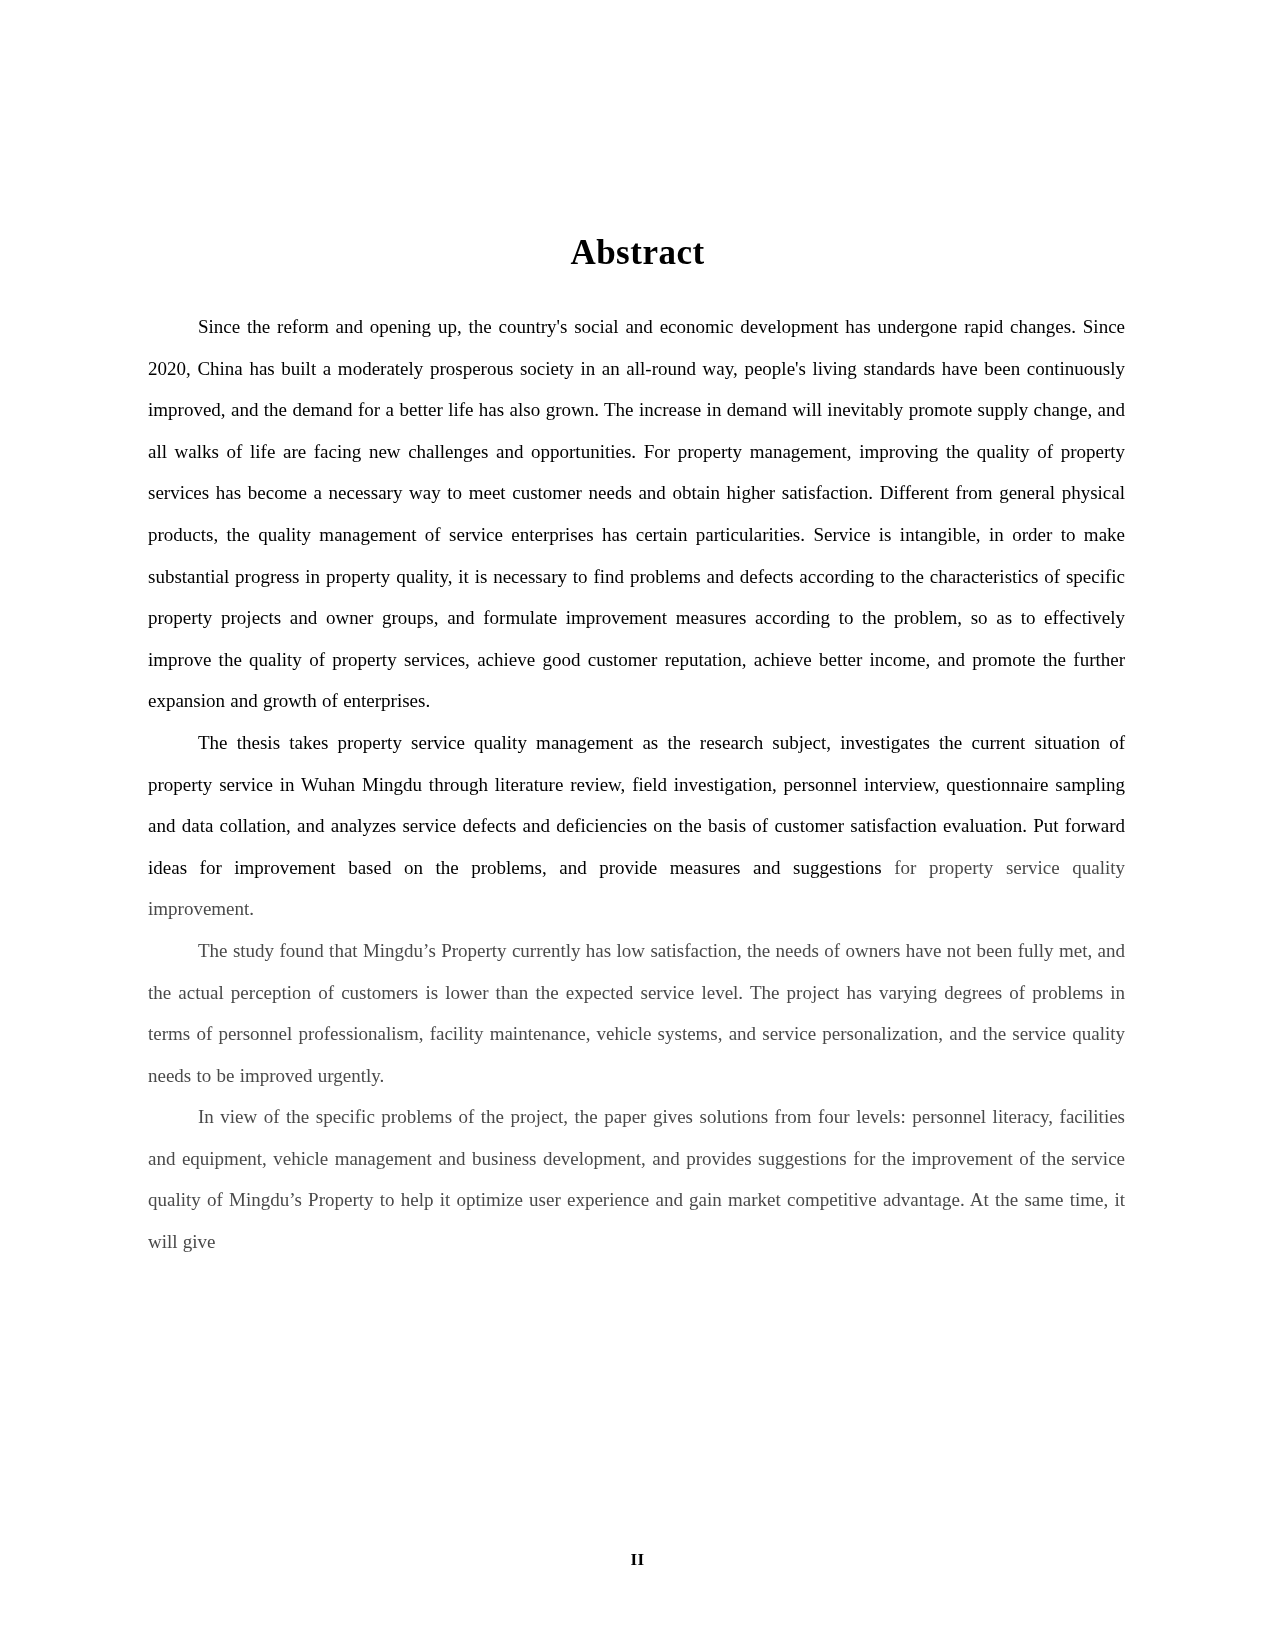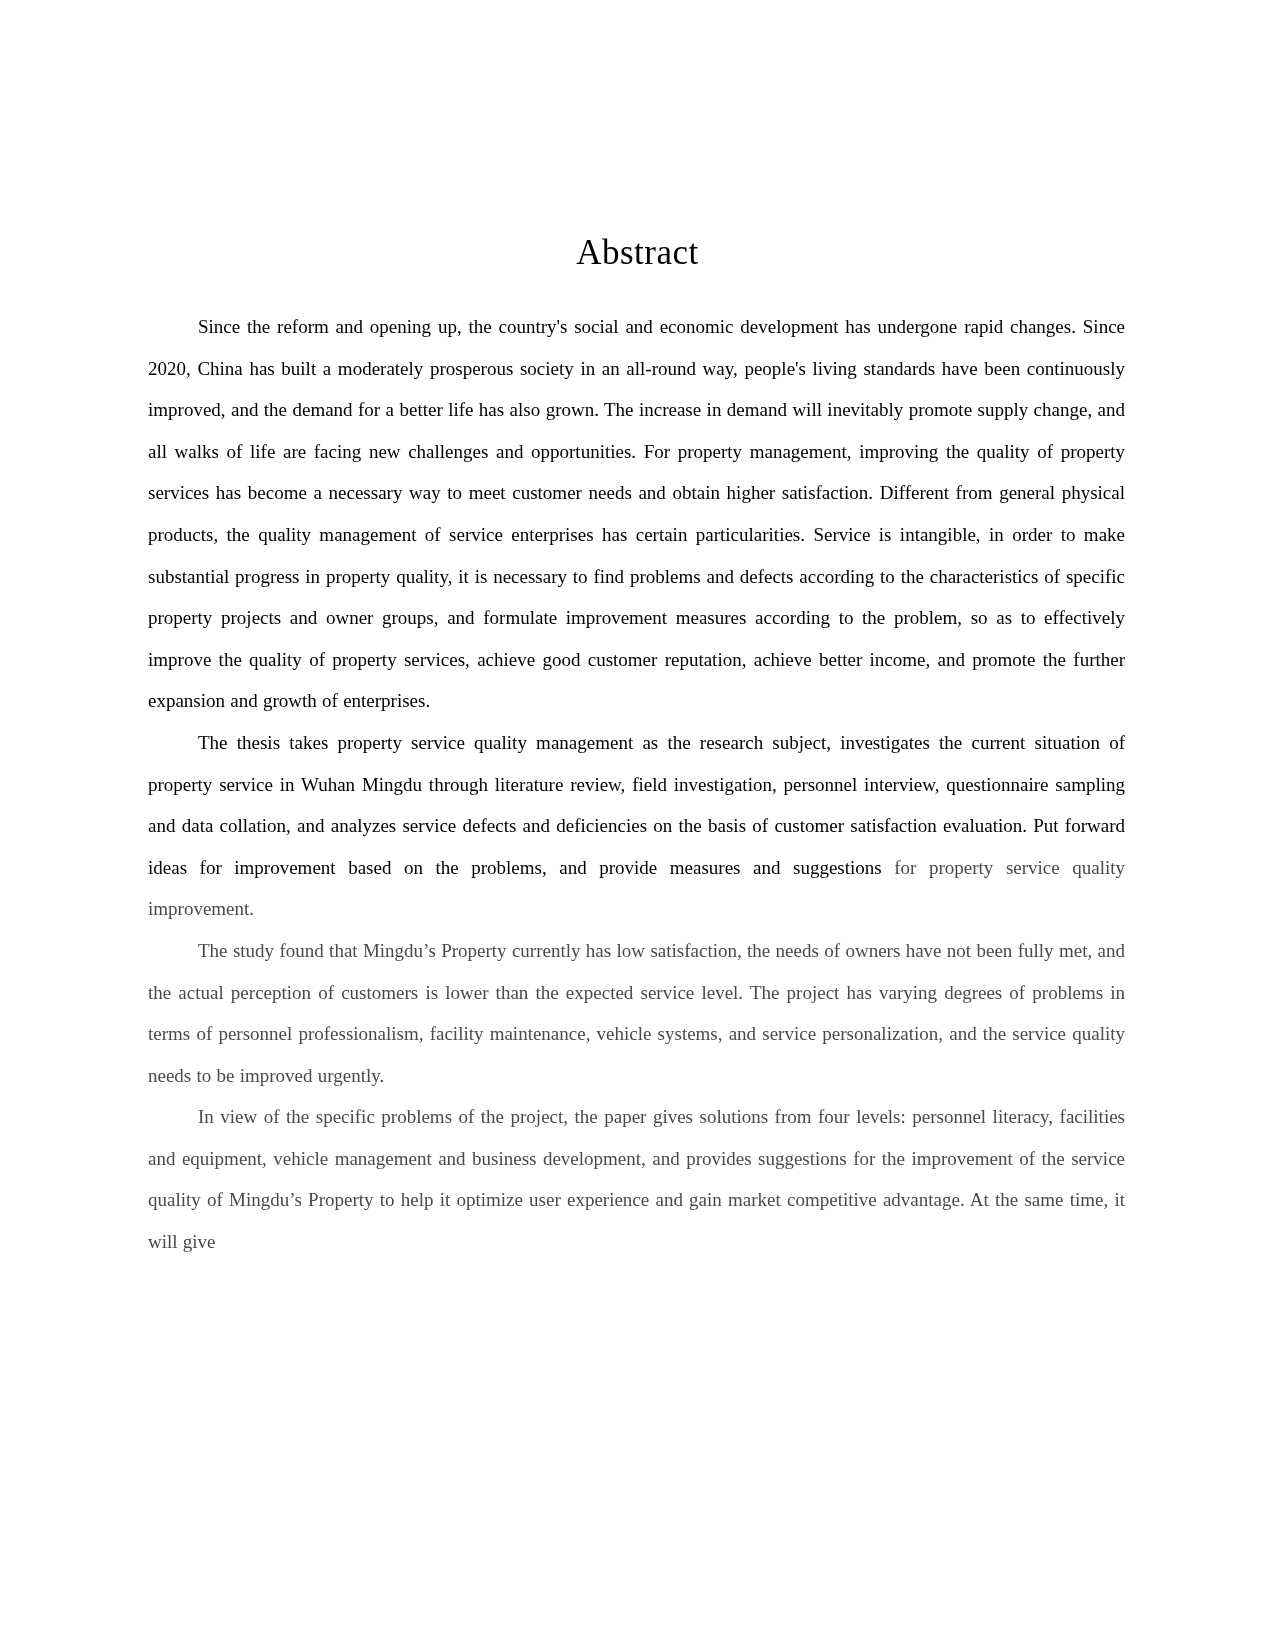--- a/index.html
+++ b/index.html
@@ -18,21 +18,21 @@
     overflow: hidden;
   }
   .doc-title {
     position: absolute;
     top: 208px;
     left: 0;
     width: 100%;
     text-align: center;
     font-size: 35px;
     line-height: 44px;
-    font-weight: normal;
+    font-weight: bold;
     letter-spacing: 0.5px;
   }
   .content {
     position: absolute;
     top: 306px;
     left: 148px;
     width: 977px;
   }
   .para {
     margin: 0;
@@ -69,14 +69,15 @@
     <p class="para">Since the reform and opening up, the country's social and economic development has undergone rapid changes. Since 2020, China has built a moderately prosperous society in an all-round way, people's living standards have been continuously improved, and the demand for a better life has also grown. The increase in demand will inevitably promote supply change, and all walks of life are facing new challenges and opportunities. For property management, improving the quality of property services has become a necessary way to meet customer needs and obtain higher satisfaction. Different from general physical products, the quality management of service enterprises has certain particularities. Service is intangible, in order to make substantial progress in property quality, it is necessary to find problems and defects according to the characteristics of specific property projects and owner groups, and formulate improvement measures according to the problem, so as to effectively improve the quality of property services, achieve good customer reputation, achieve better income, and promote the further expansion and growth of enterprises.</p>
 
     <p class="para"><span>The thesis takes property service quality management as the research subject, investigates the current situation of property service in Wuhan Mingdu through literature review, field investigation, personnel interview, questionnaire sampling and data collation, and analyzes service defects and deficiencies on the basis of customer satisfaction evaluation. Put forward ideas for improvement based on the problems, and provide measures and suggestions </span><span class="gray">for property service quality improvement.</span></p>
 
     <p class="para gray">The study found that Mingdu’s Property currently has low satisfaction, the needs of owners have not been fully met, and the actual perception of customers is lower than the expected service level. The project has varying degrees of problems in terms of personnel professionalism, facility maintenance, vehicle systems, and service personalization, and the service quality needs to be improved urgently.</p>
 
     <p class="para gray">In view of the specific problems of the project, the paper gives solutions from four levels: personnel literacy, facilities and equipment, vehicle management and business development, and provides suggestions for the improvement of the service quality of Mingdu’s Property to help it optimize user experience and gain market competitive advantage. At the same time, it will give</p>
 
   </div>
 
+  <div class="page-footer">II</div>
 
 </div>
 
 </body></html>

